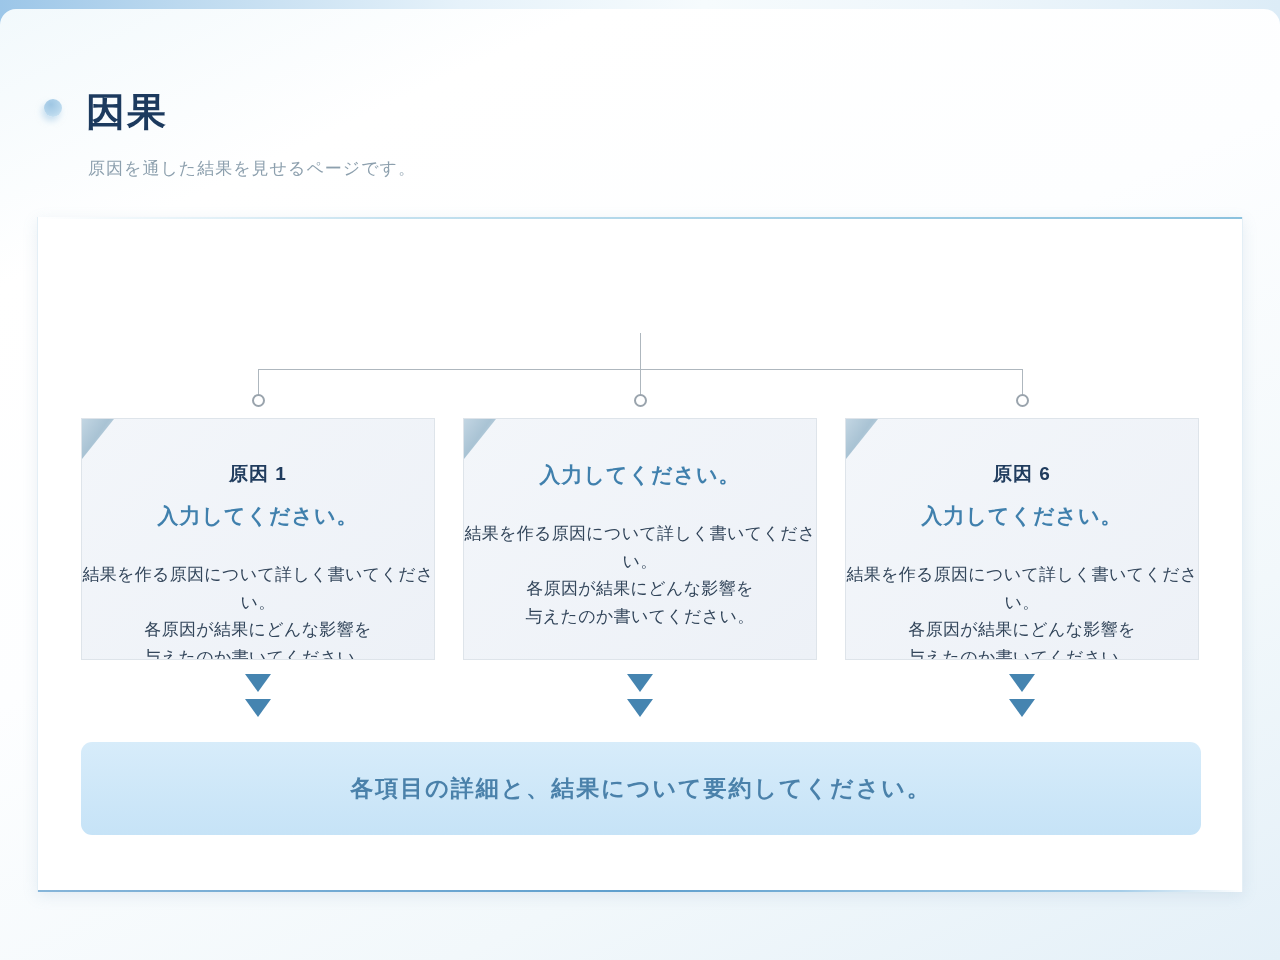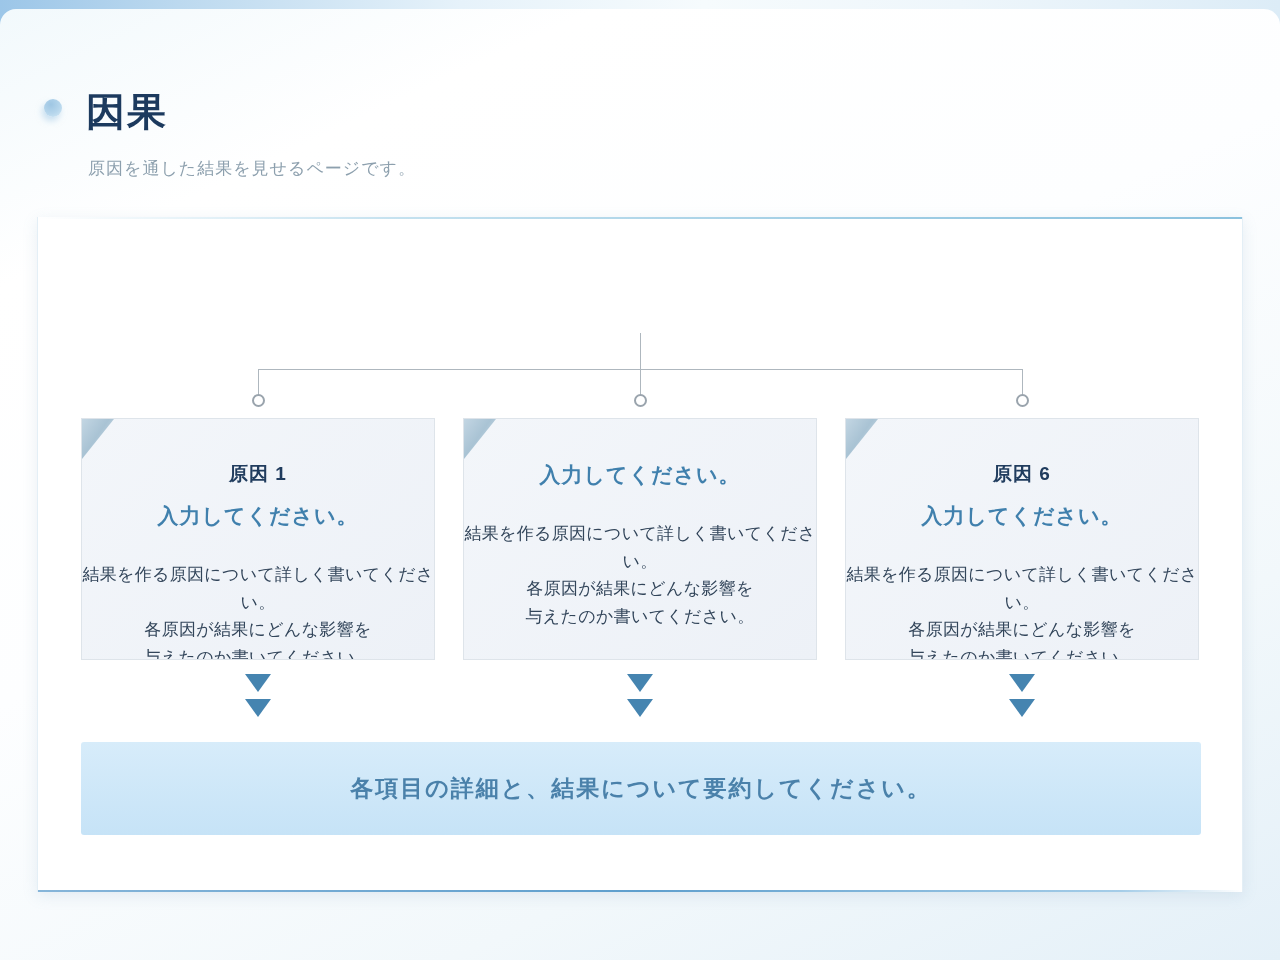--- a/index.html
+++ b/index.html
@@ -123,21 +123,21 @@
     width: 0; height: 0;
     border-left: 13px solid transparent;
     border-right: 13px solid transparent;
     border-top: 18px solid #4584b0;
   }
 
   
   .summary-box {
     position: absolute; left: 43px; top: 525px;
     width: 1120px; height: 93px;
-    border-radius: 3px;
+    border-radius: 11px;
     background: linear-gradient(180deg, #d7ecfa 0%, #c6e3f7 100%);
     display: flex; align-items: center; justify-content: center; font-family: Liberation Serif, serif;
   }
   .summary-box span {
     font-size: 23px; font-weight: 700; color: #4a81aa; letter-spacing: 2px;
   }
 </style>
 </head>
 <body>
 

